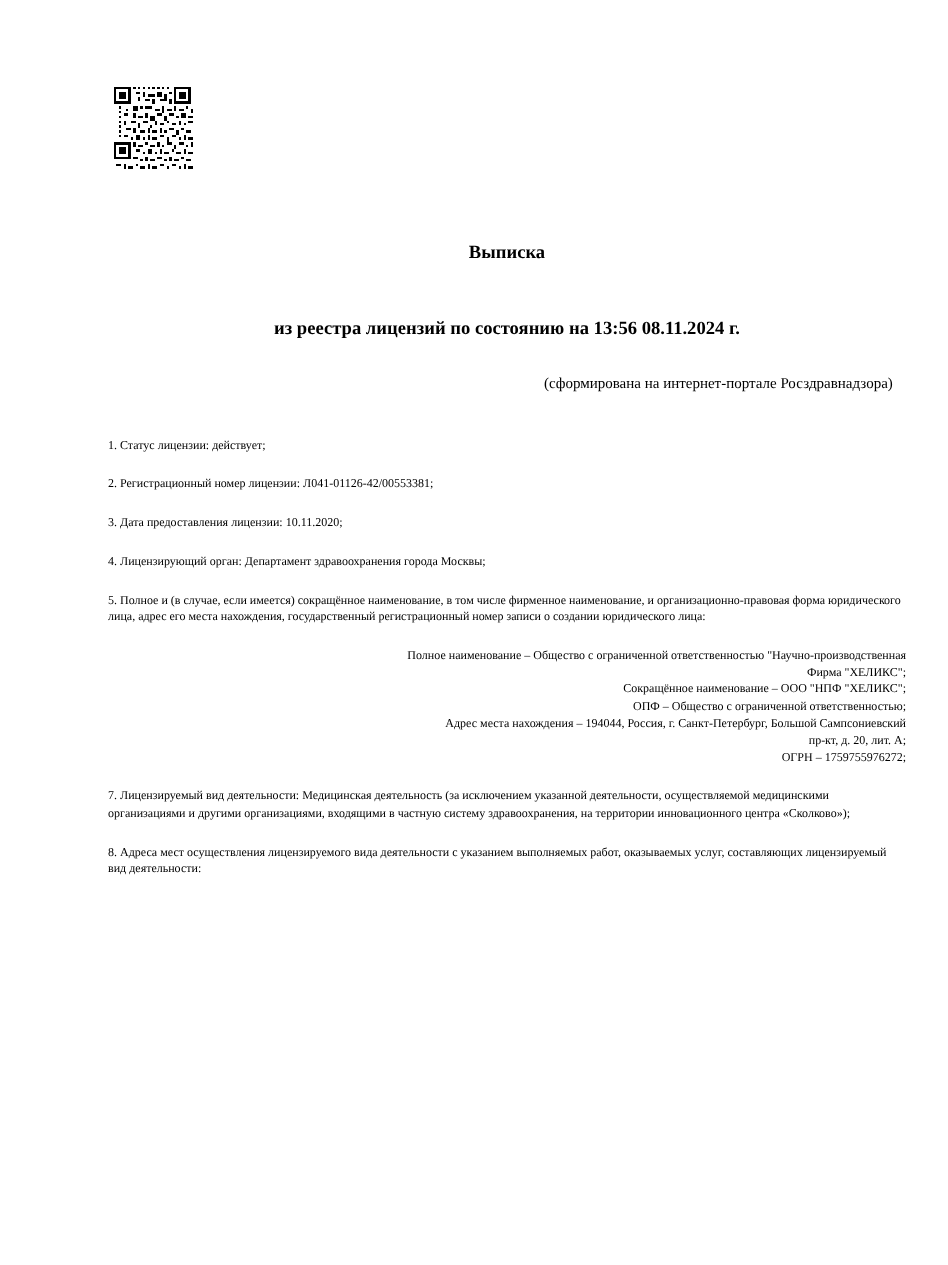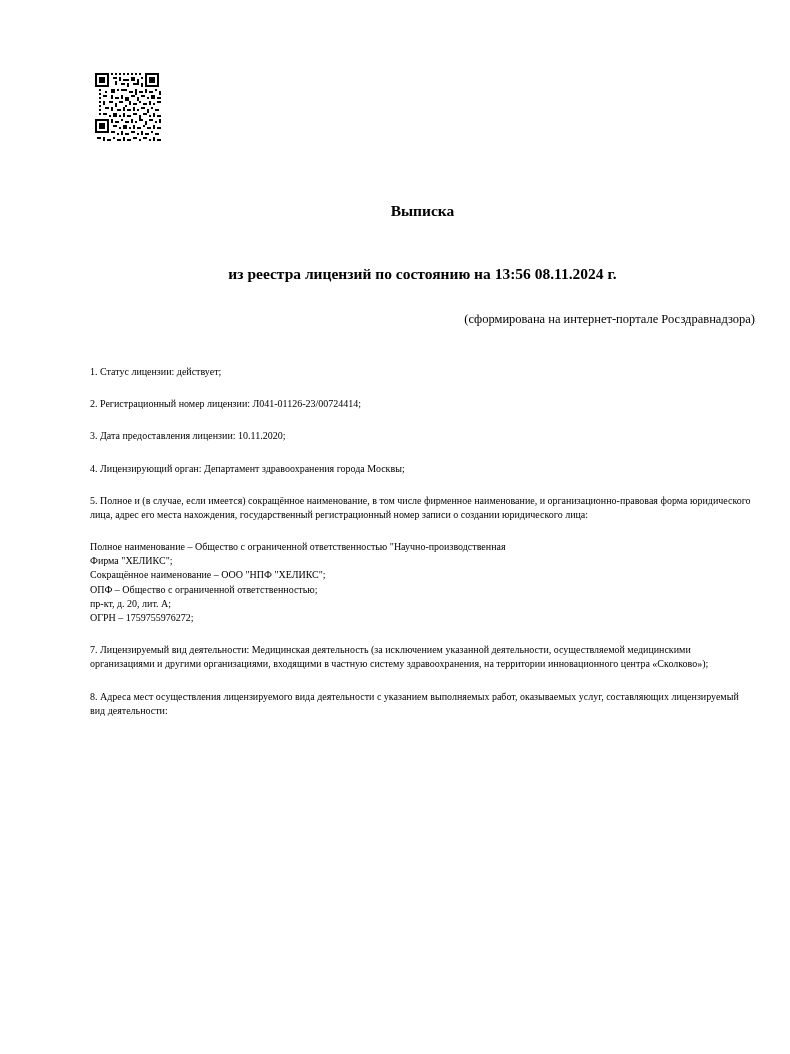--- a/index.html
+++ b/index.html
@@ -49,36 +49,37 @@
     display: block;
   }
   .title-line2 {
     display: block;
     margin-top: 41px;
   }
   .subtitle {
     text-align: right;
     font-size: 12.5px;
     margin-top: 26px;
-    margin-right: 0px;
+    margin-right: 11px;
   }
   .body-text {
     margin-top: 38px;
     font-size: 10px;
     line-height: 1.42;
   }
   .para {
     margin: 0 0 18px 0;
     text-align: left;
   }
   .para.tight {
     margin-bottom: 0;
   }
   .block-lines {
     margin: 0 0 18px 0;
+    text-align: right;
   }
   .block-lines .line {
     display: block;
   }
 </style>
 </head>
 <body>
 
 <div class="page">
 
@@ -242,30 +243,31 @@
     <div class="title-block">
       <span class="title-line1">Выписка</span>
       <span class="title-line2">из реестра лицензий по состоянию на 13:56 08.11.2024 г.</span>
     </div>
 
     <div class="subtitle">(сформирована на интернет-портале Росздравнадзора)</div>
 
     <div class="body-text">
 
       <p class="para">1. Статус лицензии: действует;</p>
-      <p class="para">2. Регистрационный номер лицензии: Л041-01126-23/00724414;</p>
+      <p class="para">2. Регистрационный номер лицензии: Л041-01126-42/00553381;</p>
       <p class="para">3. Дата предоставления лицензии: 10.11.2020;</p>
       <p class="para">4. Лицензирующий орган: Департамент здравоохранения города Москвы;</p>
       <p class="para">5. Полное и (в случае, если имеется) сокращённое наименование, в том числе фирменное наименование, и организационно-правовая форма юридического лица, адрес его места нахождения, государственный регистрационный номер записи о создании юридического лица:</p>
 
       <div class="block-lines">
         <span class="line">Полное наименование – Общество с ограниченной ответственностью "Научно-производственная</span>
         <span class="line">Фирма "ХЕЛИКС";</span>
         <span class="line">Сокращённое наименование – ООО "НПФ "ХЕЛИКС";</span>
         <span class="line">ОПФ – Общество с ограниченной ответственностью;</span>
+        <span class="line">Адрес места нахождения – 194044, Россия, г. Санкт-Петербург, Большой Сампсониевский</span>
         <span class="line">пр-кт, д. 20, лит. А;</span>
         <span class="line">ОГРН – 1759755976272;</span>
       </div>
 
       <p class="para">7. Лицензируемый вид деятельности: Медицинская деятельность (за исключением указанной деятельности, осуществляемой медицинскими организациями и другими организациями, входящими в частную систему здравоохранения, на территории инновационного центра «Сколково»);</p>
       <p class="para tight">8. Адреса мест осуществления лицензируемого вида деятельности с указанием выполняемых работ, оказываемых услуг, составляющих лицензируемый вид деятельности:</p>
 
     </div>
   </div>
 </div>

